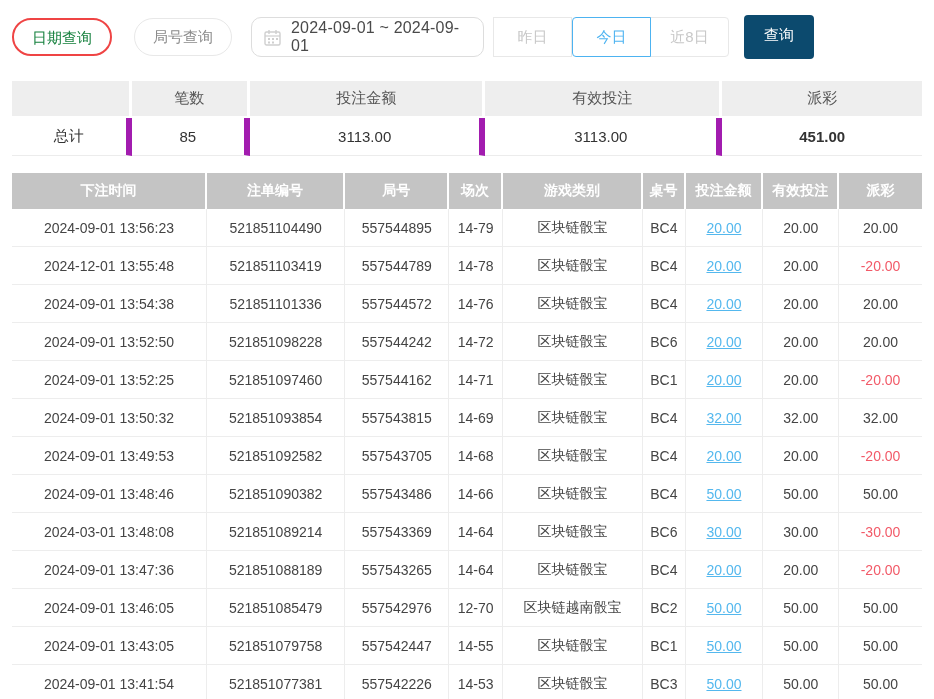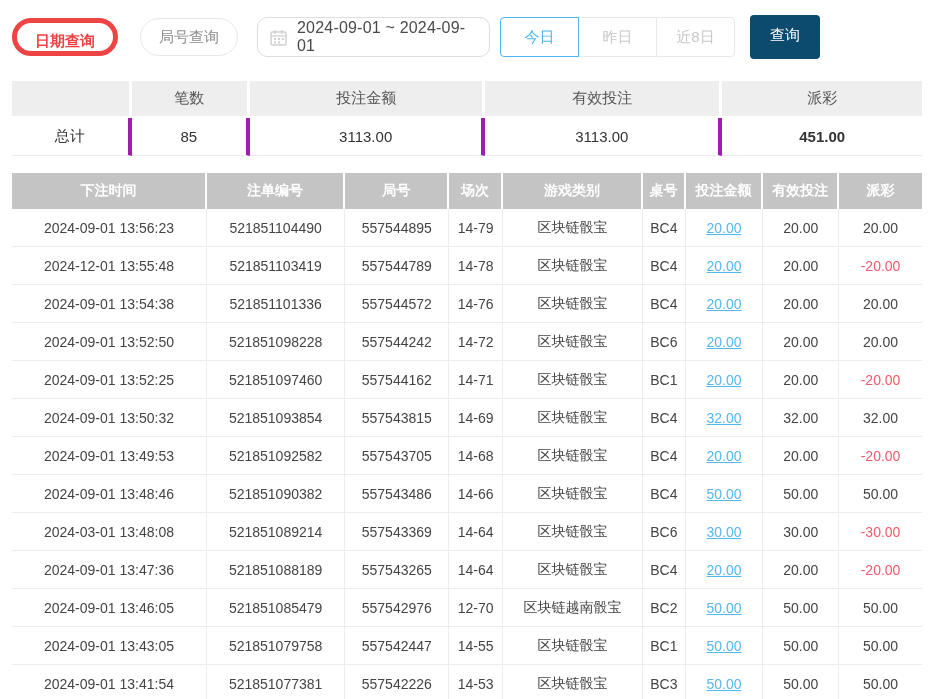--- a/index.html
+++ b/index.html
@@ -23,23 +23,23 @@
     height: 38px;
     line-height: 36px;
     padding: 0 18px;
     border-radius: 19px;
     font-size: 15px;
     background: #fff;
     cursor: pointer;
     white-space: nowrap;
   }
   .pill.active {
-    border: 5px solid #ef4444;
-    color: #ef4444;
-    font-weight: bold;
+    border: 2px solid #ef4444;
+    color: #15803d;
+    font-weight: normal;
     margin-right: 22px;
   }
   .pill.inactive {
     border: 1px solid #e8e8e8;
     color: #8a8a8a;
     margin-right: 19px;
   }
   .date-input {
     display: flex;
     align-items: center;
@@ -102,21 +102,21 @@
     border-right: 3px solid #fff;
     border-bottom: 2px solid #fff;
   }
   .summary th:last-child { border-right: none; }
   .summary td {
     height: 38px;
     font-size: 15px;
     color: #333;
     text-align: center;
     background: #fff;
-    border-right: 4px solid #a21caf;
+    border-right: 6px solid #a21caf;
     border-bottom: 1px solid #ececec;
   }
   .summary td:last-child { border-right: none; font-weight: bold; }
 
   
   .bets { margin-top: 17px; }
   .bets th {
     background: #c4c4c4;
     color: #fff;
     font-size: 14px;
@@ -168,22 +168,22 @@
           <rect x="8" y="9" width="2" height="2" fill="#cfcfcf"></rect>
           <rect x="12" y="9" width="2" height="2" fill="#cfcfcf"></rect>
           <rect x="4" y="12.5" width="2" height="2" fill="#cfcfcf"></rect>
           <rect x="8" y="12.5" width="2" height="2" fill="#cfcfcf"></rect>
         </svg>
       </span>
       <span class="txt">2024-09-01 ~ 2024-09-01</span>
     </div>
 
     <div class="seg-group">
+      <div class="seg">昨日</div>
       <div class="seg first active">今日</div>
-      <div class="seg">昨日</div>
       <div class="seg last">近8日</div>
     </div>
 
     <div class="search-btn">查询</div>
   </div>
 
   <table class="summary">
     <colgroup>
       <col style="width:118px">
         <col style="width:117px">

